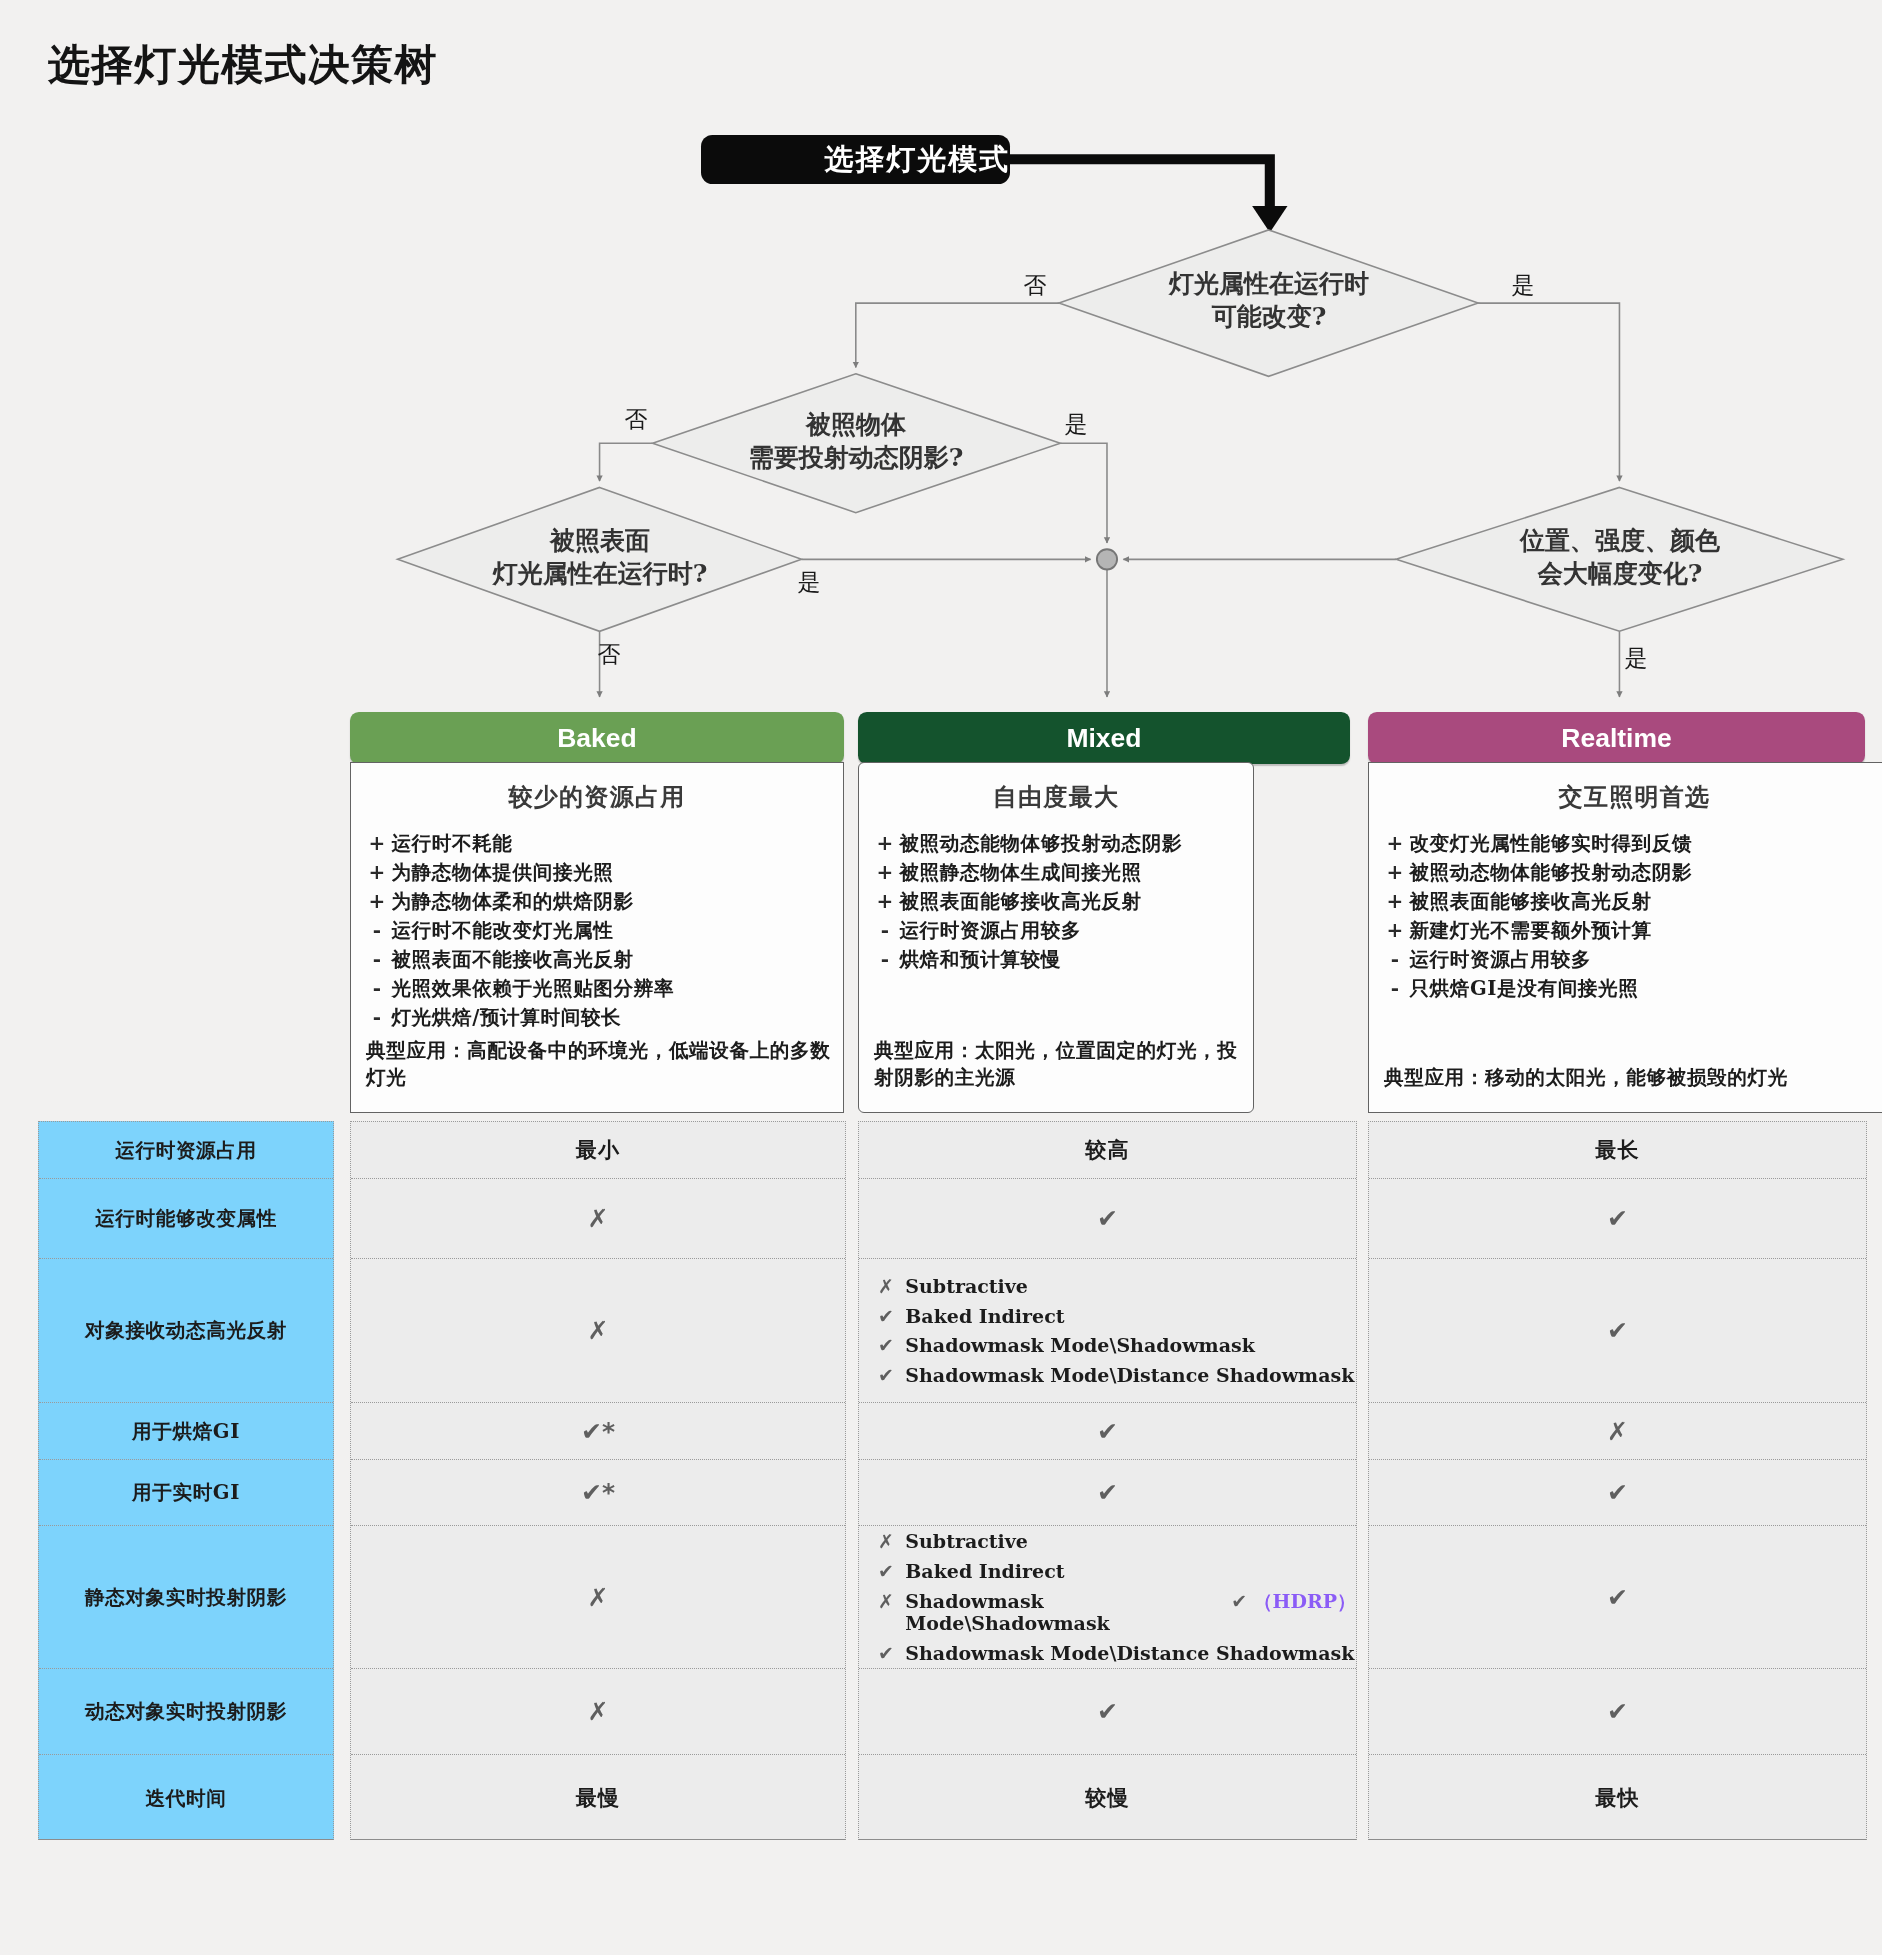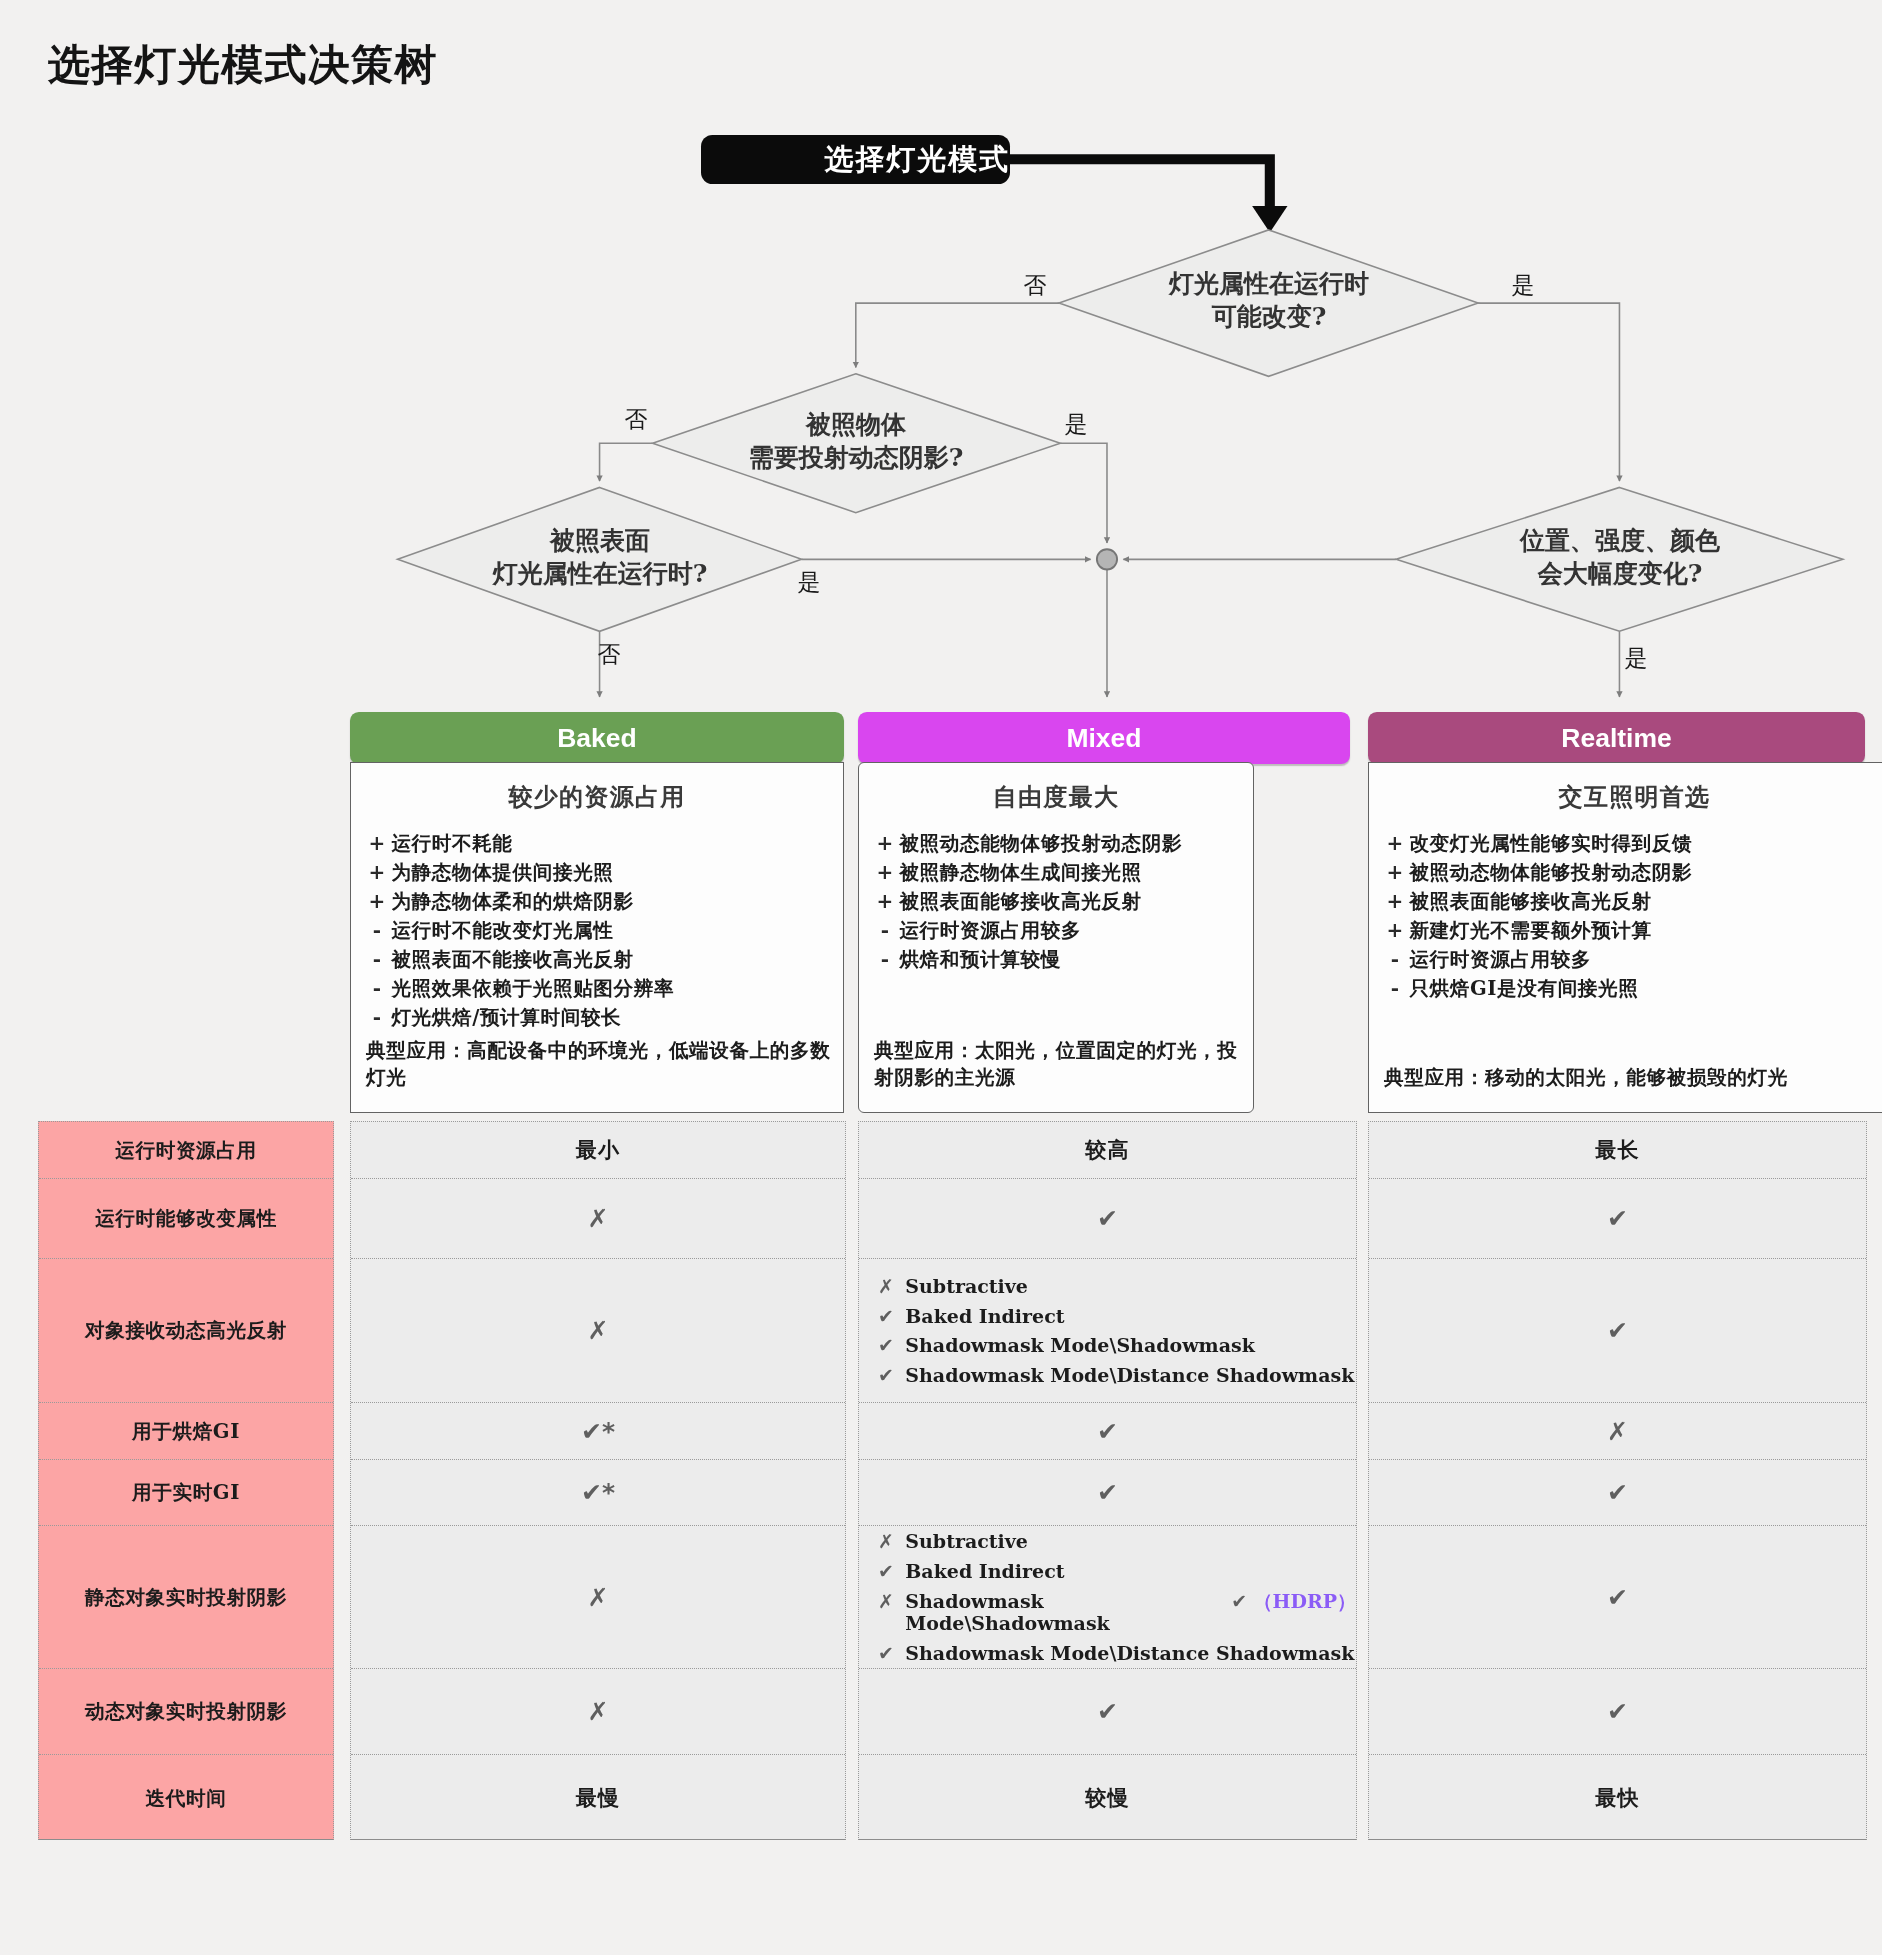--- a/index.html
+++ b/index.html
@@ -43,21 +43,21 @@
 
   .mode-header{
     position:absolute;top:703px;height:52px;border-radius:8.8px;
     display:flex;align-items:center;justify-content:center;
     color:#ffffff;font-size:26.5px;font-weight:bold;
     font-family:"Liberation Sans","DejaVu Sans",sans-serif;
     box-shadow:0 1.9px 1.3px rgba(0,0,0,0.22);
     margin-top:9px;
   }
   .hdr-baked{left:350px;width:494px;background:#6aa054;}
-  .hdr-mixed{left:858px;width:492px;background:#d946ef;}
+  .hdr-mixed{left:858px;width:492px;background:#14532d;}
   .hdr-realtime{left:1368px;width:497px;background:#a94a7e;}
 
   .desc-box{
     position:absolute;top:762px;height:351px;
     background:#fdfdfd;border:1.9px solid #636363;box-sizing:border-box;
   }
   .box-baked{left:350px;width:494px;}
   .box-mixed{left:858px;width:396px;border-radius:6px;}
   .box-realtime{left:1368px;width:533px;}
   .desc-title{
@@ -68,21 +68,21 @@
   .bullet{display:flex;align-items:flex-start;line-height:29px;}
   .sign{width:29px;flex:0 0 29px;text-align:center;font-size:20px;font-weight:bold;color:#2a2a2a;}
   .btxt{font-size:19.6px;font-weight:bold;color:#1c1c1c;letter-spacing:0.6px;}
   .typical{
     position:absolute;left:15px;right:6.3px;bottom:21.5px;
     font-size:19.6px;font-weight:bold;color:#1c1c1c;letter-spacing:0.6px;
   }
 
   .tcol{position:absolute;top:1121px;height:717px;box-sizing:content-box;
     border:1.3px dotted #9a9a9a;border-bottom:1.9px solid #8c8c8c;}
-  .col-label{left:38px;width:294px;background:#fca5a5;}
+  .col-label{left:38px;width:294px;background:#7dd3fc;}
   .col-baked{left:350px;width:494px;background:#ececec;}
   .col-mixed{left:858px;width:497px;background:#ececec;}
   .col-realtime{left:1368px;width:497px;background:#ececec;}
 
   .cell{box-sizing:border-box;border-bottom:1.3px dotted #9a9a9a;
     display:flex;align-items:center;justify-content:center;}
   .cell.last{border-bottom:none;}
   .r1{height:57px}.r2{height:80px}.r3{height:144px}.r4{height:57px}
   .r5{height:66px}.r6{height:143px}.r7{height:86px}.r8{height:86px}
 

